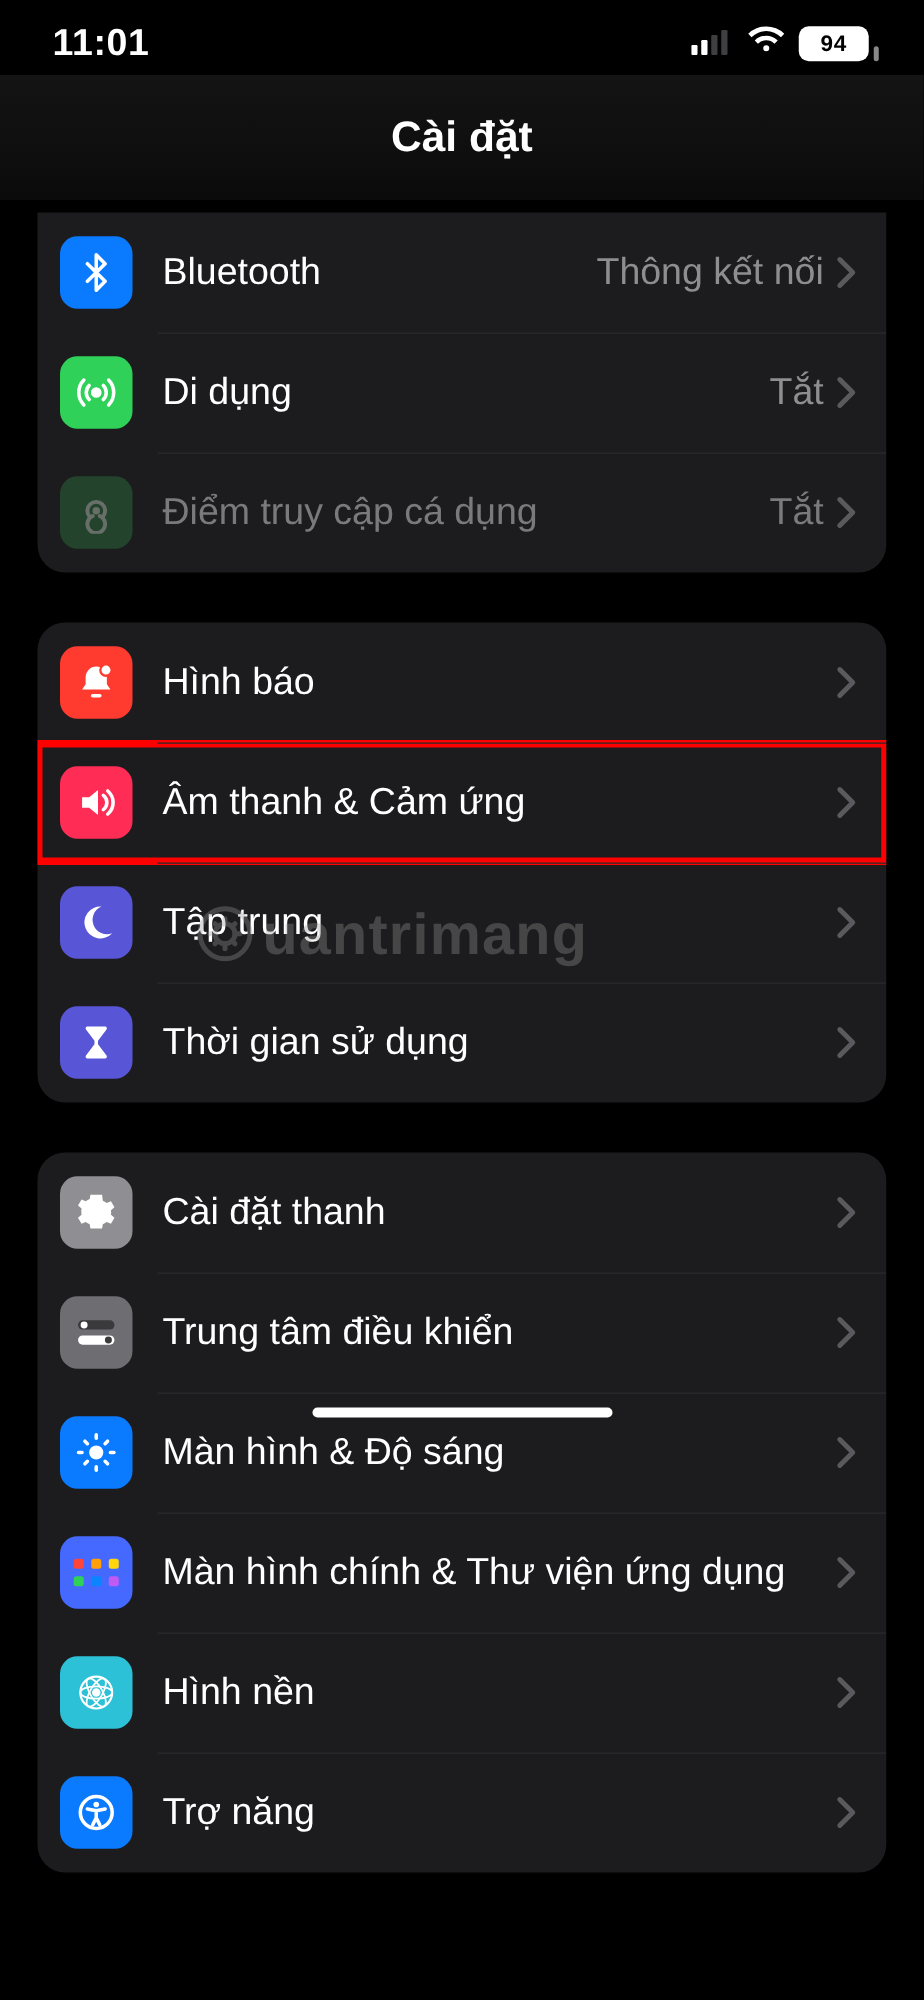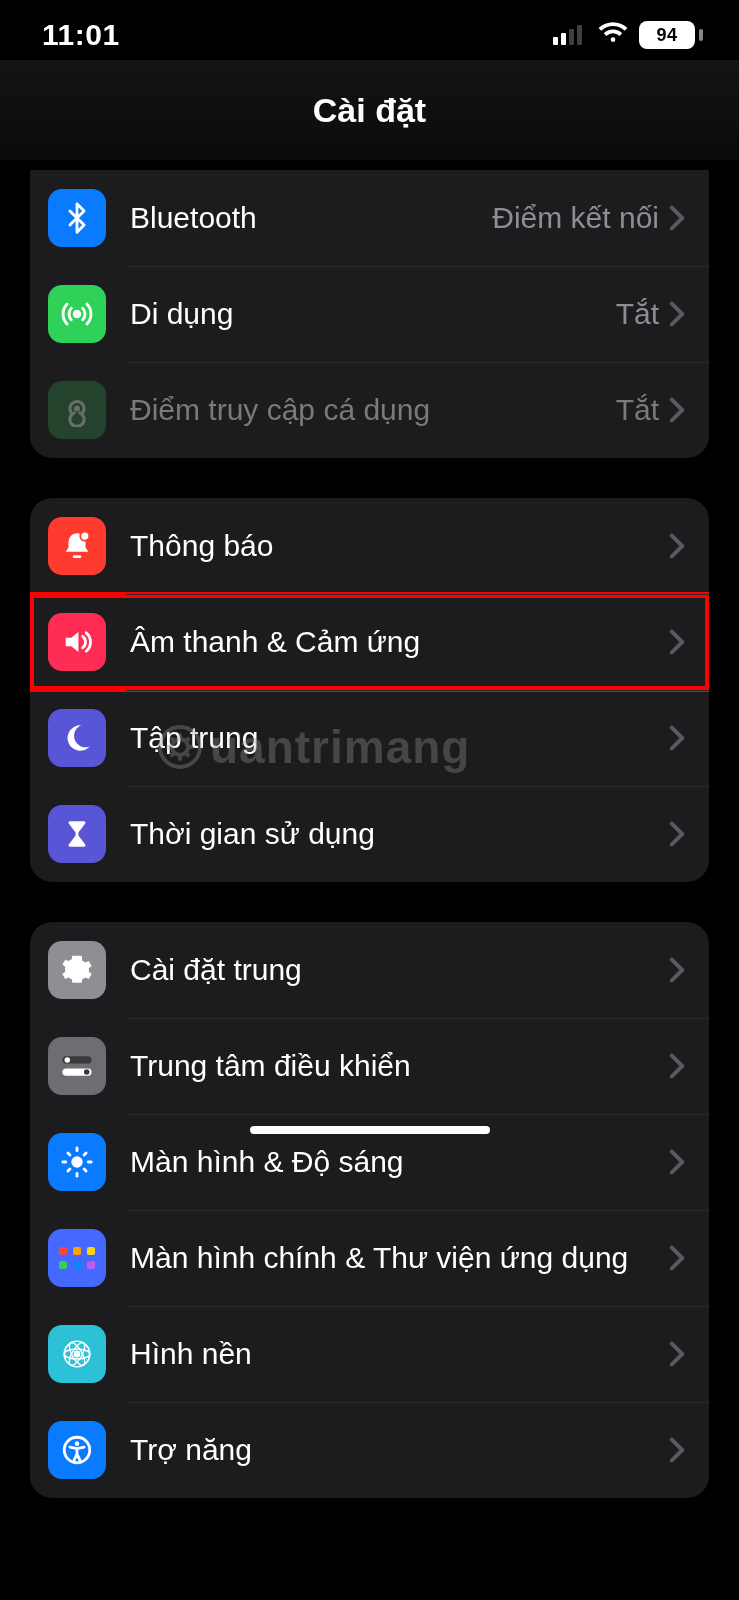--- a/index.html
+++ b/index.html
@@ -1,20 +1,20 @@
 <!DOCTYPE html>
 <html><head>
 <meta charset="utf-8">
 <style>
   * { margin: 0; padding: 0; box-sizing: border-box; }
   html, body { width: 739px; height: 1600px; background: #000; font-family: -apple-system, "SF Pro Text", "Helvetica Neue", Arial, sans-serif; color: #fff; overflow: hidden; }
   .device { width: 739px; height: 1148px; position: relative; background: #000; }
   .status-bar { height: 60px; display: flex; align-items: center; justify-content: space-between; padding: 10px 36px 0 42px; font-size: 30px; font-weight: 600; letter-spacing: 0.5px; }
   .status-right { display: flex; align-items: center; gap: 10px; }
-  .battery-pill { display:inline-flex; align-items:center; gap:4px;text-decoration:underline; }
+  .battery-pill { display:inline-flex; align-items:flex-end; gap:4px;text-decoration:underline; }
   .battery-box { position: relative; width: 56px; height: 28px; border-radius: 8px; background:#fff; display:flex; align-items:center; justify-content:center; color:#000; font-size:18px; font-weight:700; }
   .battery-tip { width:4px; height:12px; background:#888; border-radius:2px; }
   .title-bar { height: 100px; display: flex; align-items: center; justify-content: center; background: linear-gradient(#141414, #0b0b0b); }
   .title-bar h1 { font-size: 34px; font-weight: 600; }
   .content { padding: 0 30px 40px 30px; }
   .group { background: #1c1c1e; border-radius: 22px; margin-top: 40px; overflow: hidden; }
   .group.first { margin-top: 10px; border-top-left-radius: 0; border-top-right-radius: 0; }
   .row { display: flex; align-items: center; padding: 18px 20px 18px 18px; position: relative; min-height: 96px; }
   .row + .row::before { content: ""; position: absolute; left: 96px; right: 0; top: 0; height: 1px; background: #2a2a2c; }
   .row.disabled .label, .row.disabled .value { color: #7a7a7d; }
@@ -86,21 +86,21 @@
 
     <div class="group first">
 
       <div class="row">
         <div class="app-icon bg-blue ic">
           <svg viewBox="0 0 24 24" fill="none" stroke="#fff" stroke-width="2" stroke-linecap="round" stroke-linejoin="round">
               <path d="M7 7l10 10-5 5V2l5 5L7 17"></path>
             </svg>
         </div>
         <span class="label">Bluetooth</span>
-        <span class="value">Điểm kết nối</span>
+        <span class="value">Thông kết nối</span>
         <span class="chevron">
             <svg width="16" height="26" viewBox="0 0 12 20">
               <path d="M2 2l8 8-8 8" stroke="#5a5a5e" stroke-width="3" fill="none" stroke-linecap="round" stroke-linejoin="round"></path>
             </svg>
           </span>
       </div>
 
       <div class="row">
         <div class="app-icon bg-green ic">
           <svg viewBox="0 0 24 24" fill="none" stroke="#fff" stroke-width="2">
@@ -138,21 +138,21 @@
     <div class="group">
 
       <div class="row">
         <div class="app-icon bg-red ic">
           <svg viewBox="0 0 24 24" fill="#fff">
               <path d="M12 3a6 6 0 0 0-6 6v4l-2 3h16l-2-3V9a6 6 0 0 0-6-6z"></path>
               <rect x="9" y="18.5" width="6" height="2" rx="1" fill="#fff"></rect>
               <circle cx="17.5" cy="5" r="3.2" fill="#fff" stroke="#ff3b30" stroke-width="1.3"></circle>
             </svg>
         </div>
-        <span class="label">Thông báo</span>
+        <span class="label">Hình báo</span>
         <span class="chevron">
             <svg width="16" height="26" viewBox="0 0 12 20">
               <path d="M2 2l8 8-8 8" stroke="#5a5a5e" stroke-width="3" fill="none" stroke-linecap="round" stroke-linejoin="round"></path>
             </svg>
           </span>
       </div>
 
       <div class="row highlight">
         <div class="app-icon bg-pink ic">
           <svg viewBox="0 0 24 24" fill="#fff">
@@ -198,21 +198,21 @@
     </div>
 
     <div class="group">
 
       <div class="row">
         <div class="app-icon bg-gray ic">
           <svg viewBox="0 0 24 24" fill="#fff">
               <path d="M12 8a4 4 0 1 0 0 8 4 4 0 0 0 0-8zm8.4 4a8.7 8.7 0 0 0-.1-1.3l2-1.6-2-3.4-2.4 1a7.6 7.6 0 0 0-2.2-1.3L15.3 2H8.7l-.4 2.4a7.6 7.6 0 0 0-2.2 1.3l-2.4-1-2 3.4 2 1.6A8.7 8.7 0 0 0 3.6 12c0 .4 0 .9.1 1.3l-2 1.6 2 3.4 2.4-1c.7.5 1.4 1 2.2 1.3l.4 2.4h6.6l.4-2.4c.8-.3 1.5-.8 2.2-1.3l2.4 1 2-3.4-2-1.6c.1-.4.1-.9.1-1.3z"></path>
             </svg>
         </div>
-        <span class="label">Cài đặt trung</span>
+        <span class="label">Cài đặt thanh</span>
         <span class="chevron">
             <svg width="16" height="26" viewBox="0 0 12 20">
               <path d="M2 2l8 8-8 8" stroke="#5a5a5e" stroke-width="3" fill="none" stroke-linecap="round" stroke-linejoin="round"></path>
             </svg>
           </span>
       </div>
 
       <div class="row">
         <div class="app-icon bg-gray2 ic">
           <svg viewBox="0 0 28 20">

